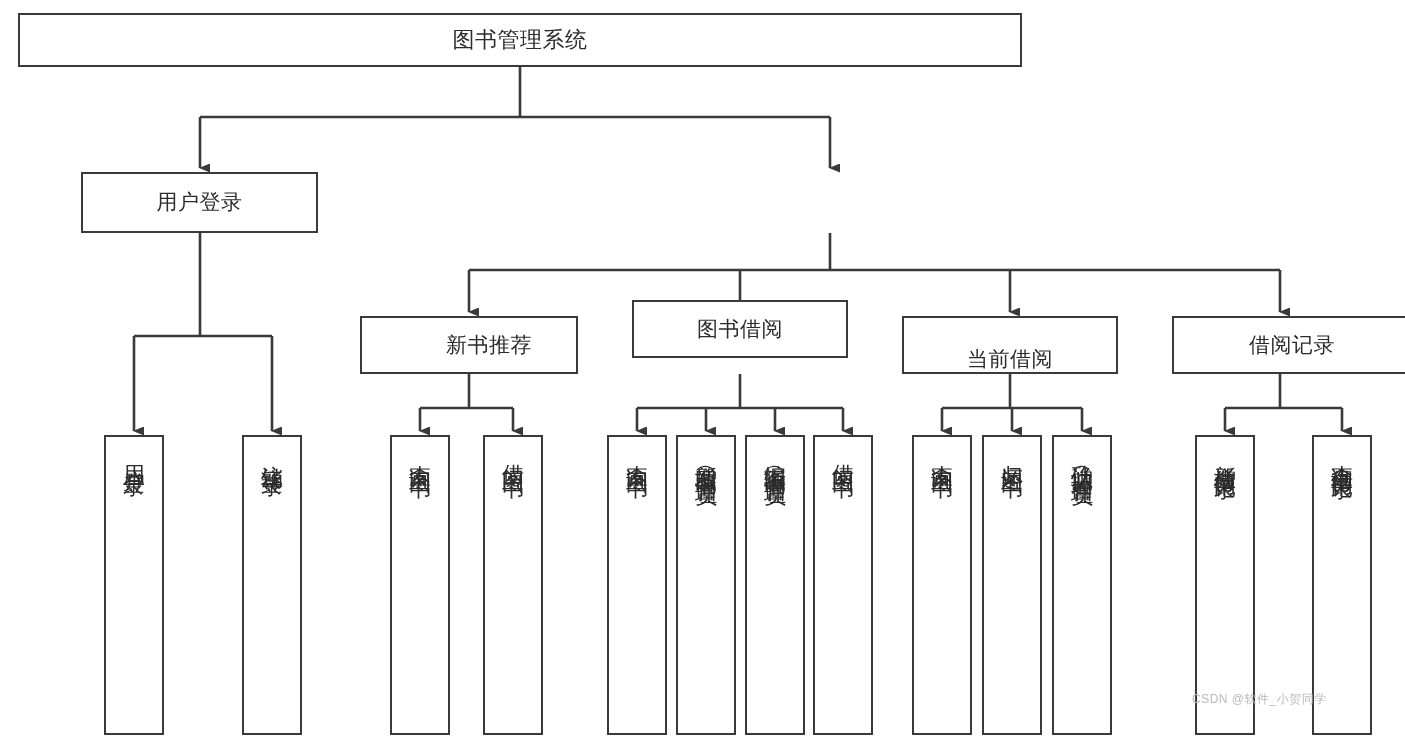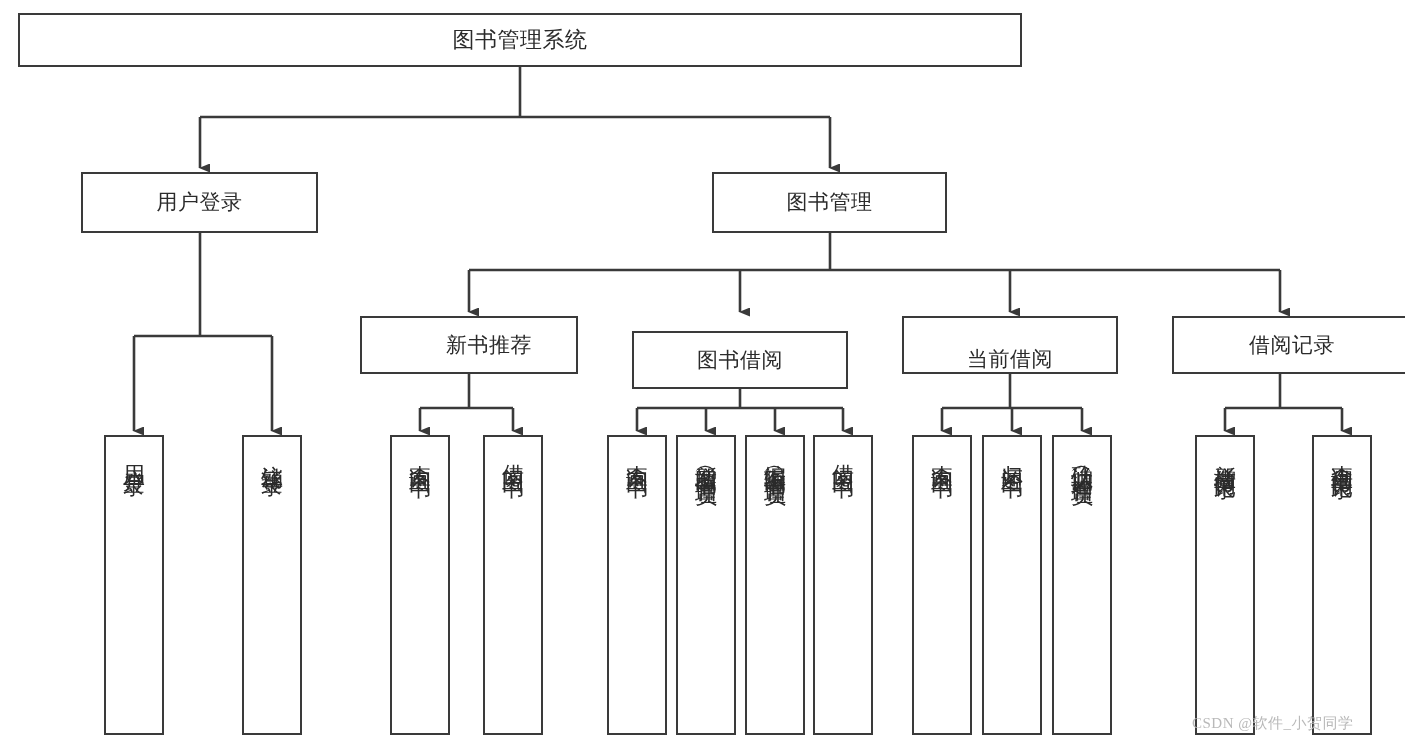--- a/index.html
+++ b/index.html
@@ -10,21 +10,20 @@
   }
   body {
     font-family: "Liberation Sans", "DejaVu Sans", sans-serif;
   }
   #diagram-canvas {
     position: relative;
     width: 1405px;
     height: 747px;
     background: #ffffff;
     overflow: hidden;
-    font-family: Liberation Serif, serif;
   }
   #edges-layer {
     position: absolute;
     left: 0;
     top: 0;
     width: 1405px;
     height: 747px;
     pointer-events: none;
   }
   .node {
@@ -64,22 +63,22 @@
     line-height: 1.0;
     letter-spacing: 4px;
     white-space: nowrap;
   }
   .node.vert.tall-text .node-label {
     letter-spacing: 3px;
   }
   #watermark {
     position: absolute;
     left: 1192px;
-    top: 714px;
-    font-size: 15px;
+    top: 691px;
+    font-size: 12px;
     color: #b9b9b9;
     letter-spacing: 0.5px;
     white-space: nowrap;
     user-select: none;
   }
 </style>
 </head>
 <body>
 
 <div id="diagram-canvas">
@@ -136,29 +135,26 @@
   </svg>
 
   <div class="node horiz root" style="left:18px; top:13px; width:1004px; height:54px;">
     <span class="node-label">图书管理系统</span>
   </div>
 
   <div class="node horiz" style="left:81px; top:172px; width:237px; height:61px;">
     <span class="node-label">用户登录</span>
   </div>
 
-  <div class="node horiz" style="left:712px; top:172px; width:235px; height:61px;">
-    <span class="node-label">图书管理</span>
-  </div>
 
   <div class="node horiz" style="left:360px; top:316px; width:218px; height:58px;padding-left:40px;">
     <span class="node-label">新书推荐</span>
   </div>
 
-  <div class="node horiz" style="left:632px; top:331px; width:216px; height:58px;">
+  <div class="node horiz" style="left:632px; top:300px; width:216px; height:58px;">
     <span class="node-label">图书借阅</span>
   </div>
 
   <div class="node horiz" style="left:902px; top:316px; width:216px; height:58px;align-items:flex-end;">
     <span class="node-label">当前借阅</span>
   </div>
 
   <div class="node horiz" style="left:1172px; top:316px; width:240px; height:58px;">
     <span class="node-label">借阅记录</span>
   </div>

